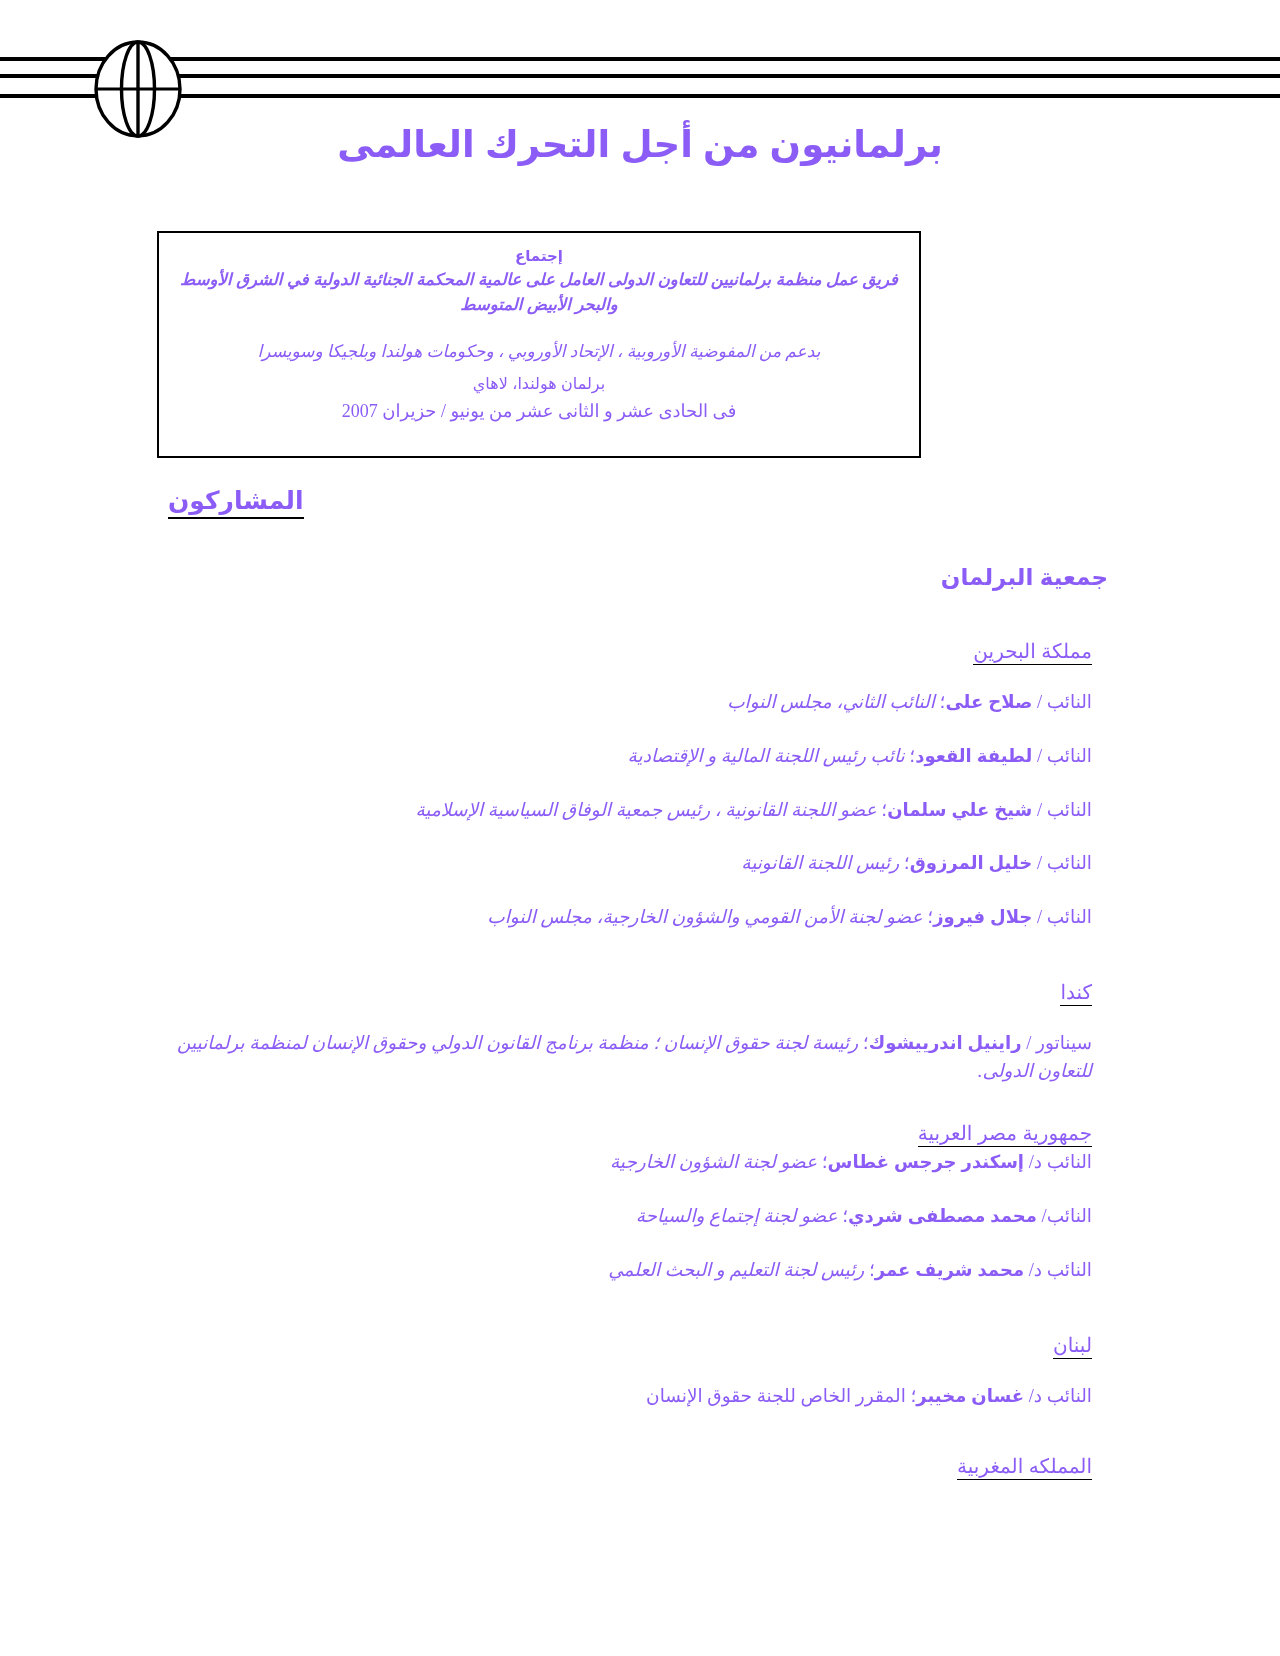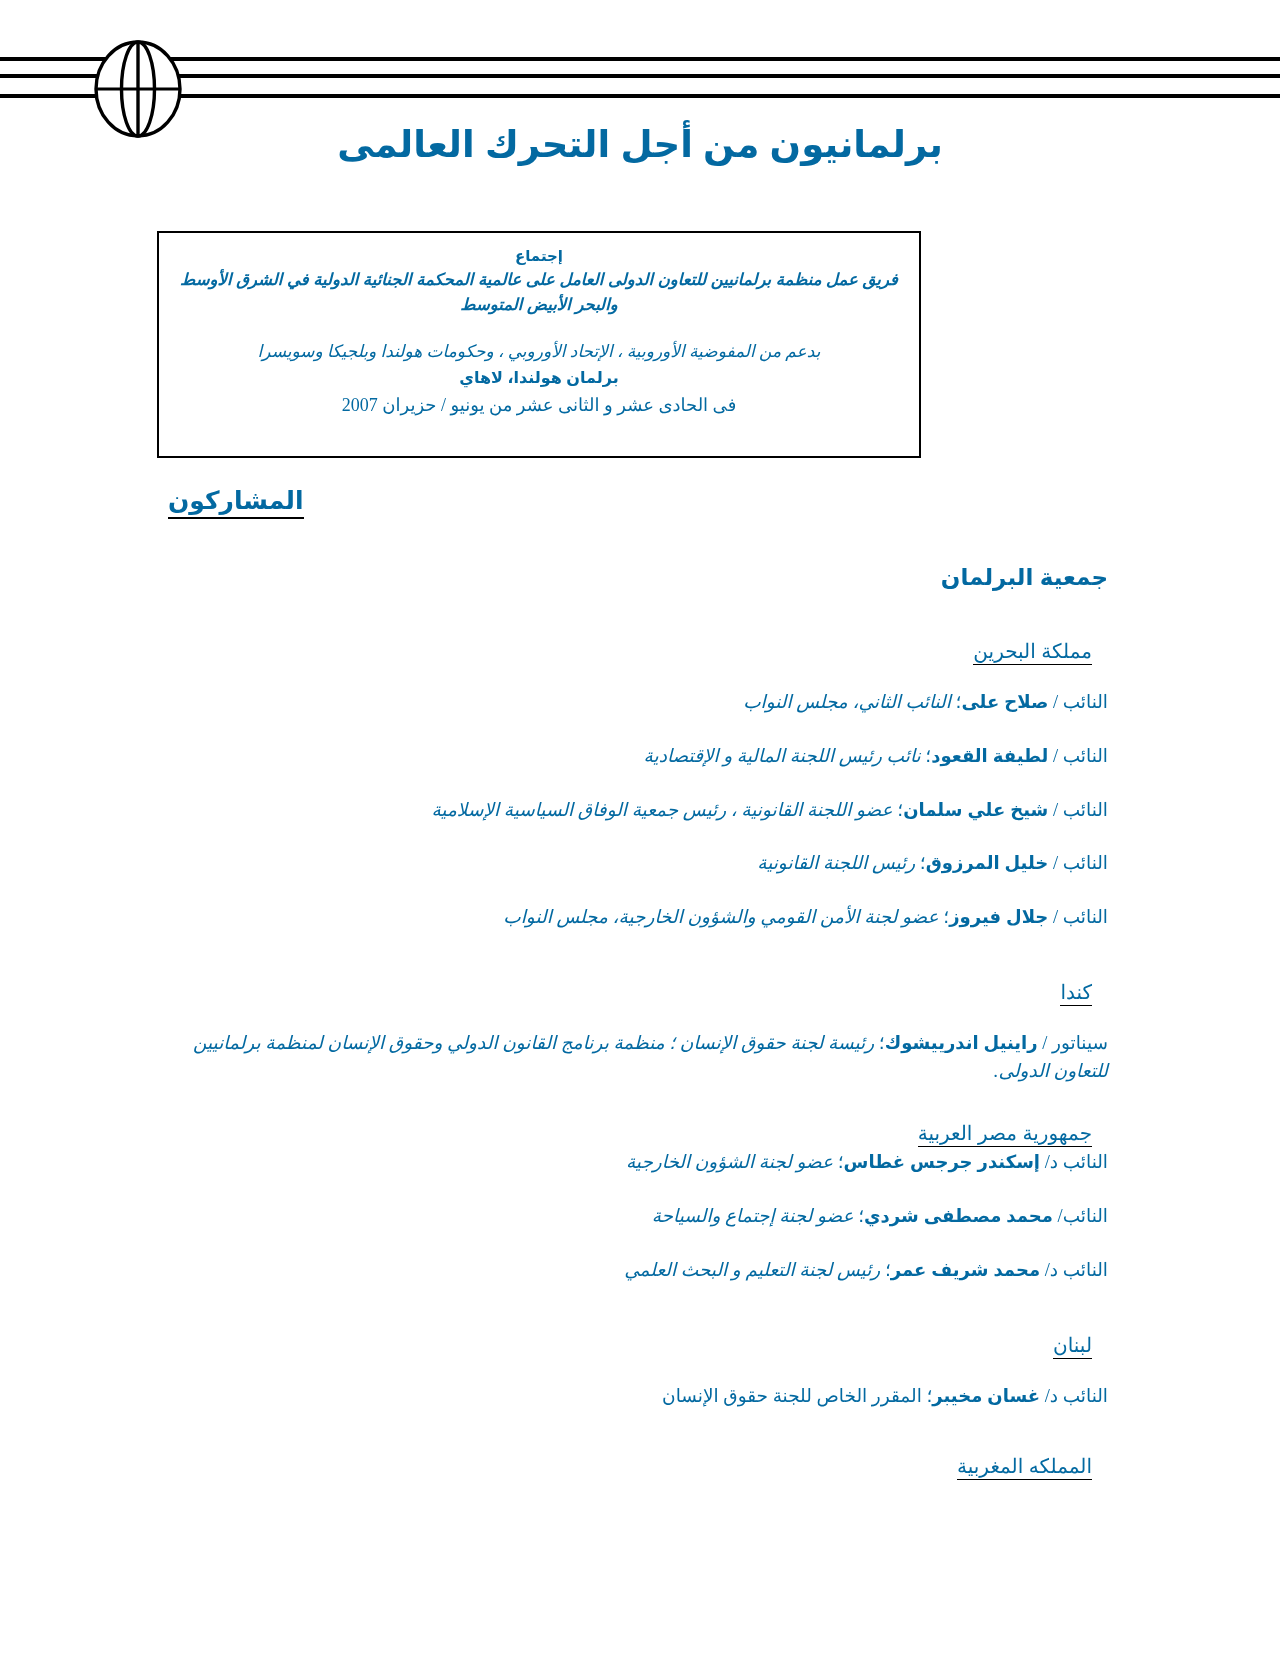--- a/index.html
+++ b/index.html
@@ -10,21 +10,21 @@
   }
 
   .page {
     position: relative;
     width: 1280px;
     height: 1656px;
     margin: 0 auto;
     background: #ffffff;
     overflow: hidden;
     font-family: "Liberation Serif", "DejaVu Serif", serif;
-    color: #0369a1;
+    color: #8b5cf6;
     direction: rtl;
   }
 
   
   .header-band {
     position: absolute;
     left: 0;
     top: 0;
     width: 1280px;
     height: 150px;
@@ -97,24 +97,24 @@
 
   .eb-support {
     font-family: "Liberation Serif", "DejaVu Serif", serif;
     font-style: italic;
     font-size: 17px;
     line-height: 1.5;
   }
 
   .eb-venue {
     font-family: "Liberation Sans", "DejaVu Sans", sans-serif;
-    font-weight: bold;
+    font-weight: normal;
     font-size: 16px;
     line-height: 1.5;
-    margin-top: 2px;
+    margin-top: 8px;
   }
 
   .eb-date {
     font-family: "Liberation Serif", "DejaVu Serif", serif;
     font-size: 18px;
     line-height: 1.45;
     margin-top: 2px;
   }
 
   
@@ -156,21 +156,21 @@
     border-bottom: 1.6px solid #000000;
     padding-bottom: 2px;
   }
   .country.tight { margin-top: 36px; }
   .country.extra { margin-top: 44px; }
 
   .entry {
     font-family: "Liberation Serif", "DejaVu Serif", serif;
     font-size: 18.5px;
     line-height: 1.5;
-    margin: 26px 0 0 0;
+    margin: 26px 16px 0 0;
   }
   .entry.nogap { margin-top: 4px; }
 
   .entry .pfx   { font-weight: normal; }
   .entry .name  { font-family: "Liberation Sans", "DejaVu Sans", sans-serif;
                   font-weight: bold; font-size: 18px; }
   .entry .role  { font-style: italic; }
   .entry .role-upright { font-style: normal; }
 </style>
 </head>

